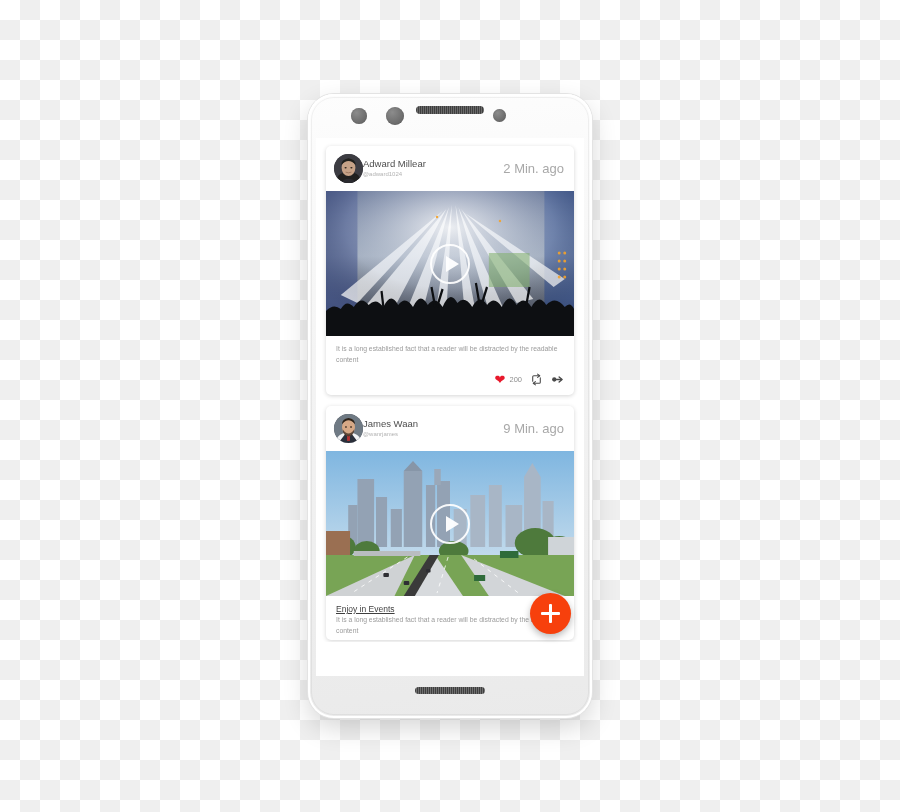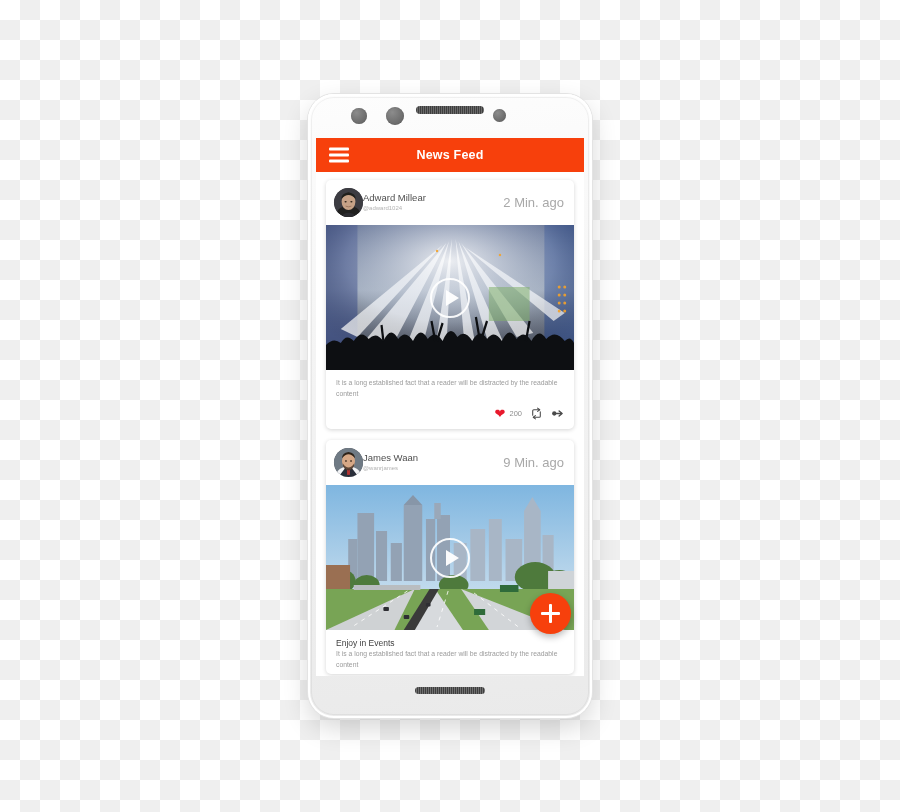--- a/index.html
+++ b/index.html
@@ -207,20 +207,21 @@
     border-bottom: 8px solid transparent;
     border-left: 13px solid rgba(255,255,255,.95);
   }
 
   
   .card-body { padding: 8px 10px 4px 10px; }
   .post-title {
     font-size: 8.5px;
     color: #3f3f3f;
     margin-bottom: 1px;
+    text-decoration: underline;
   }
   .post-text {
     font-size: 6.8px;
     color: #9b9b9b;
     line-height: 1.55;
   }
 
   
   .actions {
     display: flex;
@@ -268,28 +269,20 @@
     <div class="cam-lens cam-1"></div>
     <div class="cam-lens cam-2"></div>
     <div class="speaker-top"></div>
     <div class="cam-lens cam-3"></div>
   </div>
 
   <div class="speaker-bottom"></div>
 
   <div class="screen">
 
-    <div class="appbar">
-      <div class="hamburger">
-        <span></span>
-          <span></span>
-          <span></span>
-      </div>
-      <div class="appbar-title">News Feed</div>
-    </div>
 
     <div class="feed">
 
       <div class="card">
 
         <div class="card-head">
           <div class="avatar">
             <svg viewBox="0 0 40 40" preserveAspectRatio="xMidYMid slice">
               <rect width="40" height="40" fill="#3c3c42"></rect>
               <ellipse cx="20" cy="36" rx="16" ry="12" fill="#20201f"></ellipse>

